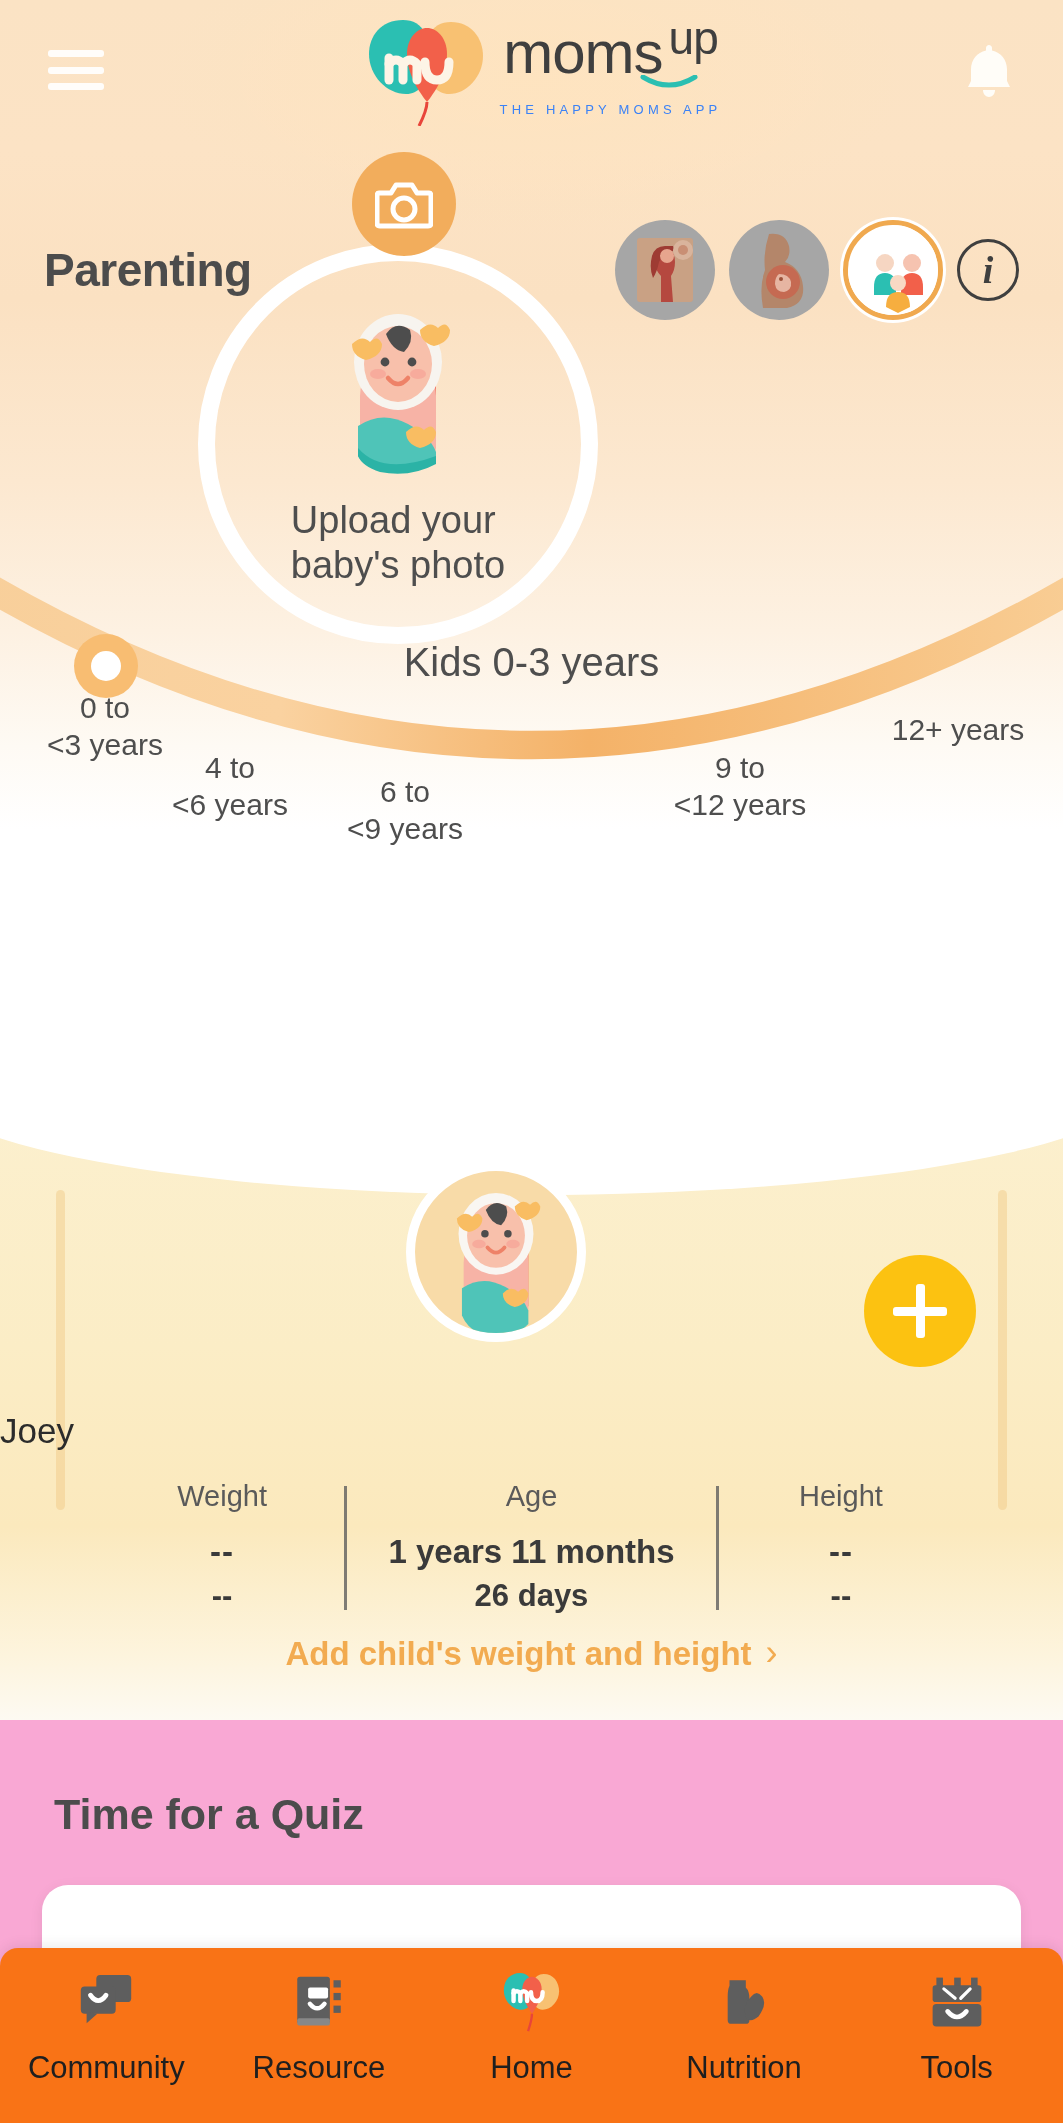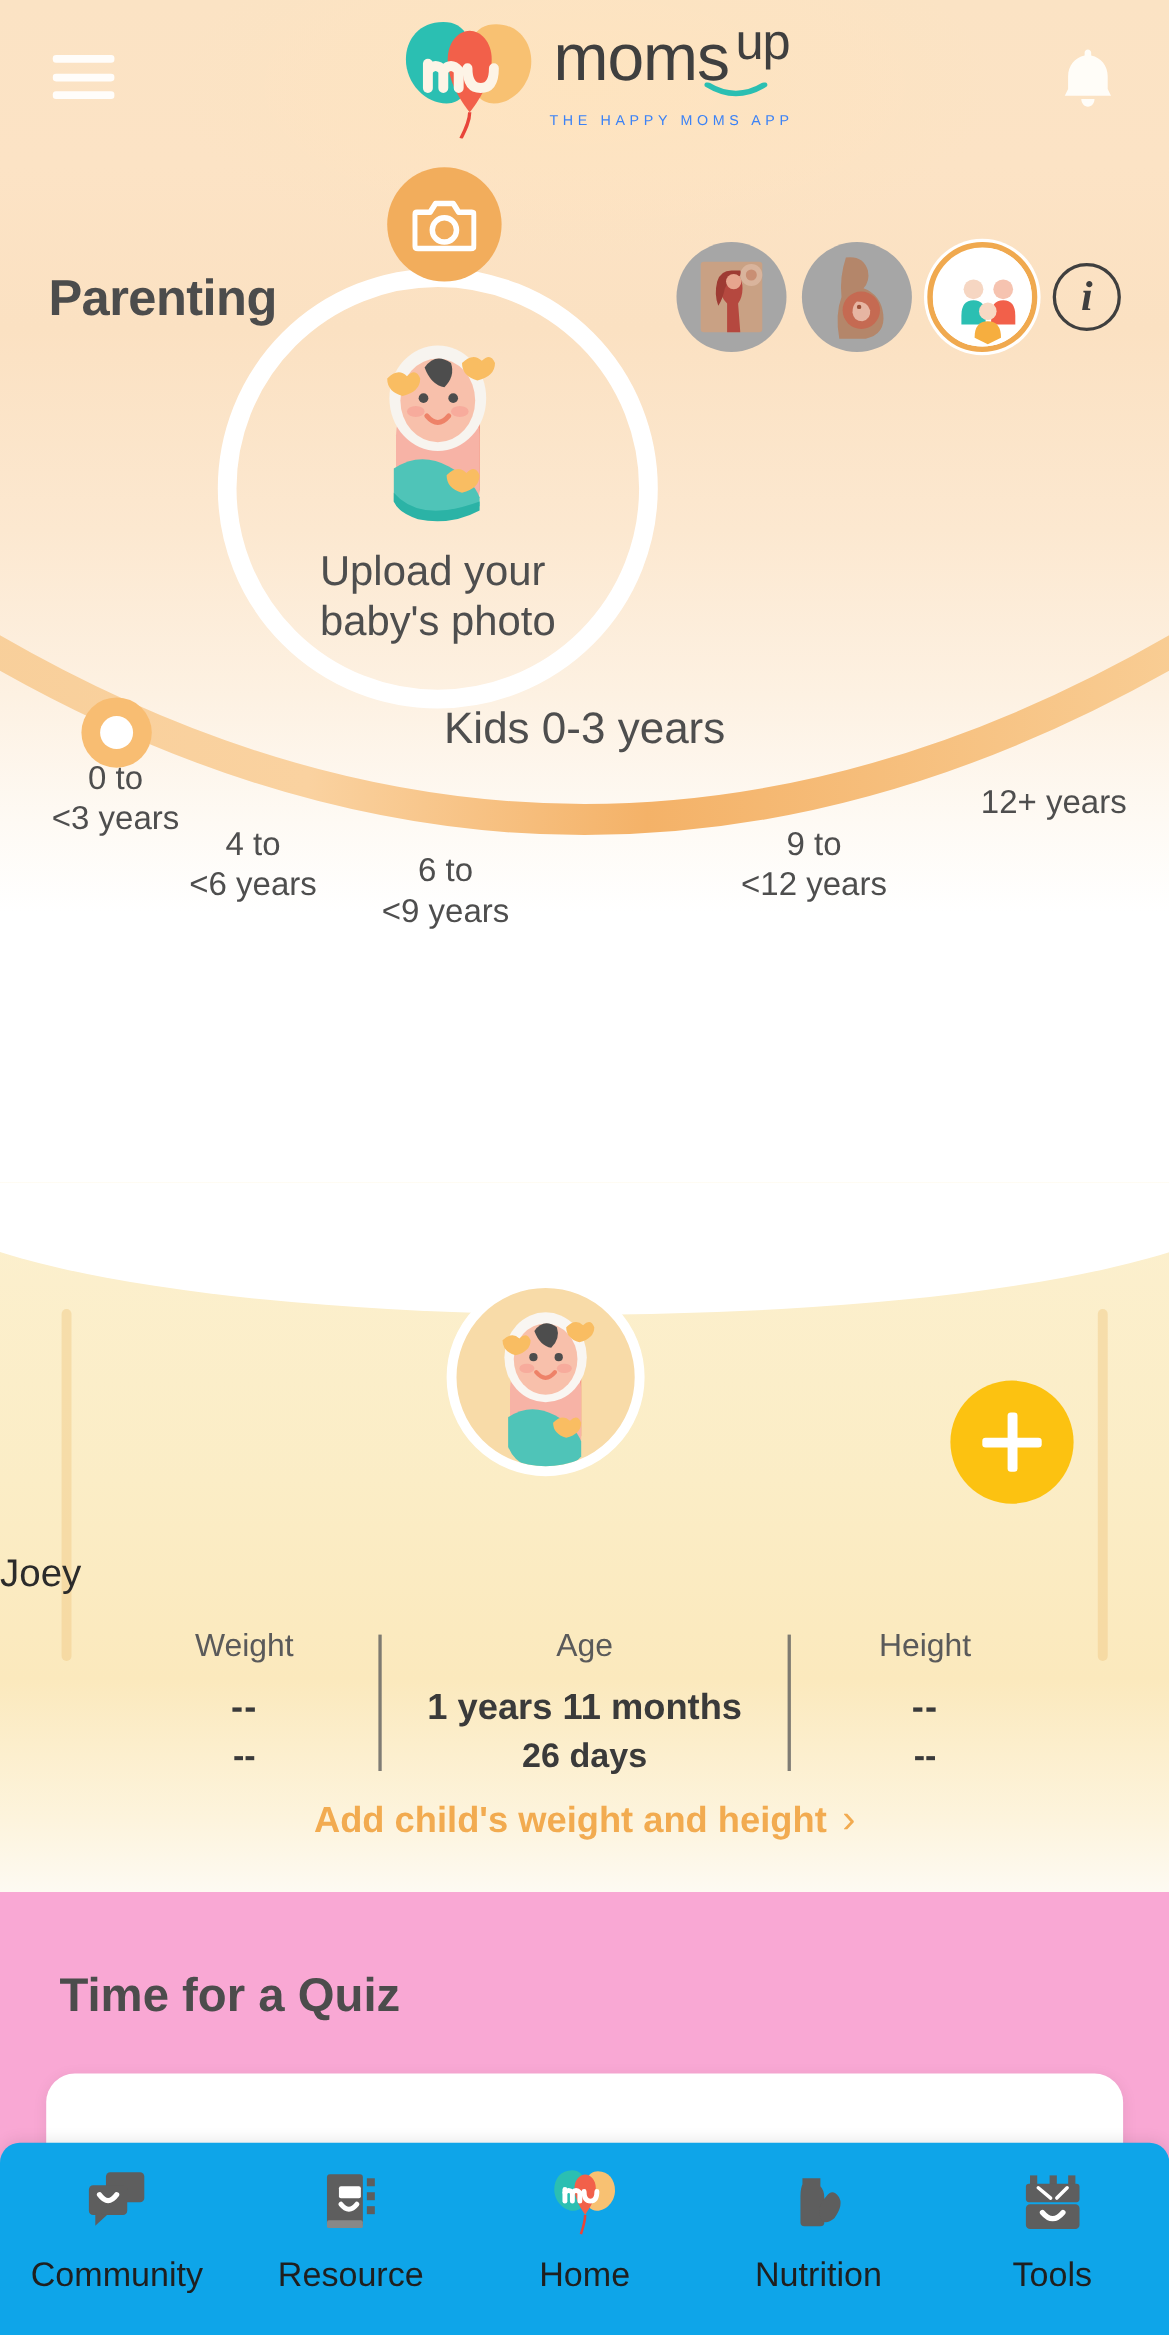--- a/index.html
+++ b/index.html
@@ -289,21 +289,21 @@
   .quiz-card-bar {
     position: absolute; left: 545px; top: 146px;
     width: 92px; height: 20px; border-radius: 5px;
     background: #1cbfb4;
   }
 
   
   .bottom-nav {
     position: absolute;
     left: 0; bottom: 0; width: 1063px; height: 175px;
-    background: #0ea5e9;
+    background: #f97316;
     box-shadow: 0 -2px 14px rgba(0,0,0,0.09);
     display: flex; align-items: flex-start; justify-content: space-around;
     padding-top: 22px;
     z-index: 40;
     border-radius: 18px 18px 0 0;
   }
   .nav-item {
     display: flex; flex-direction: column; align-items: center;
     gap: 16px; cursor: pointer; width: 200px;
   }

